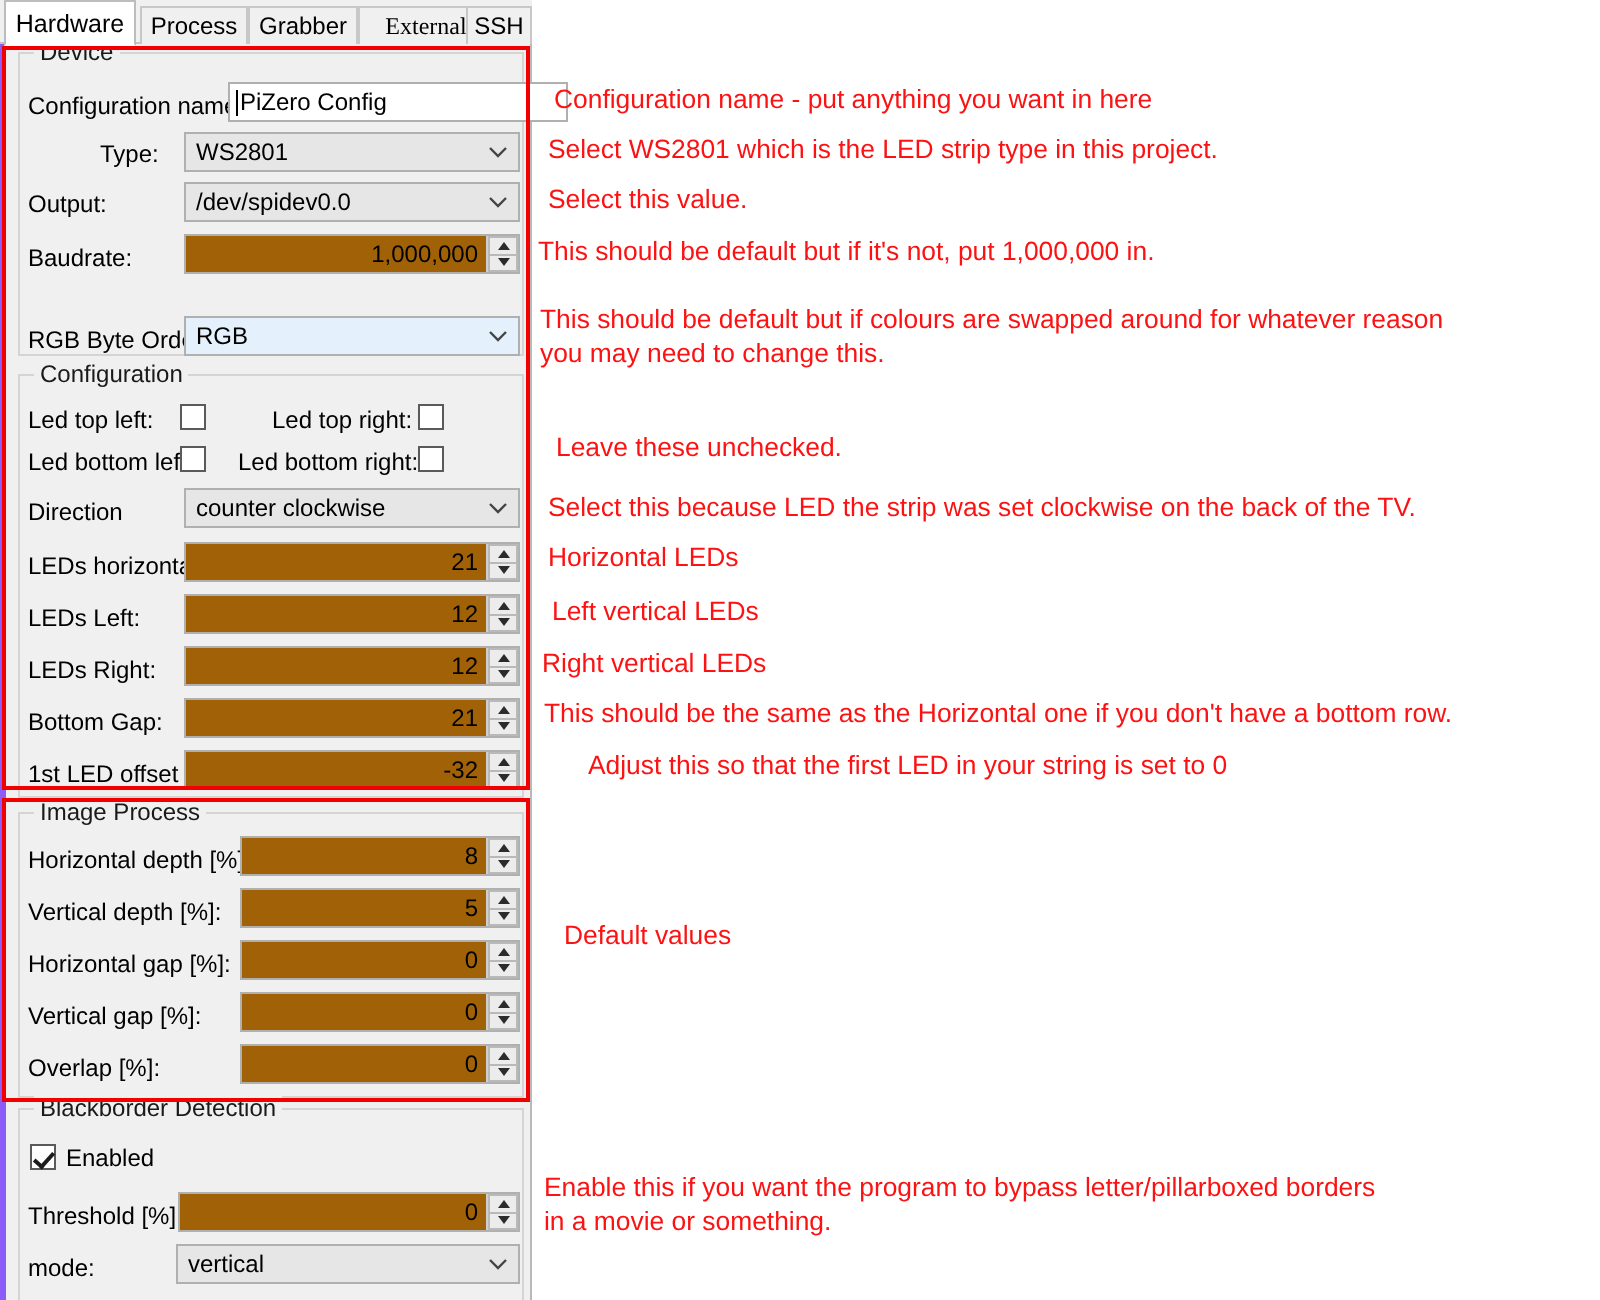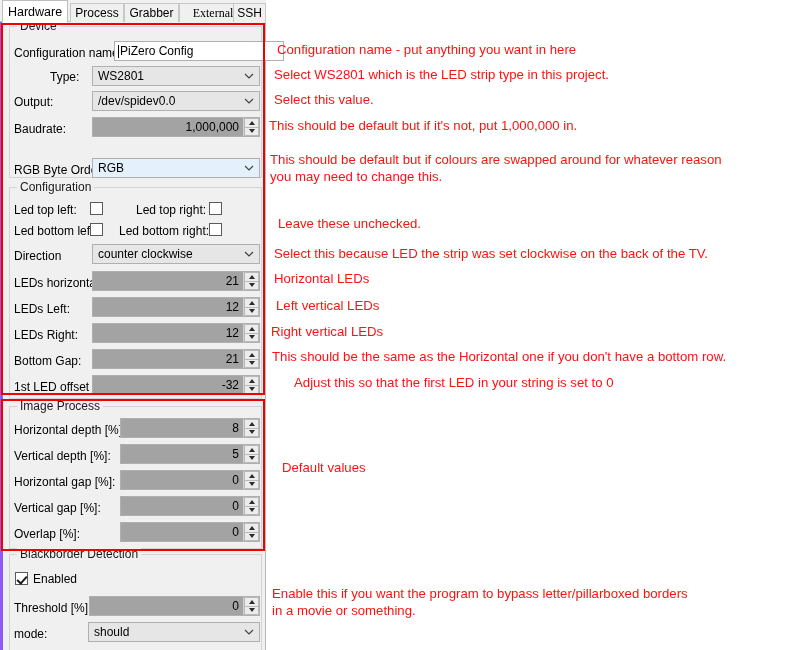--- a/index.html
+++ b/index.html
@@ -104,21 +104,21 @@
     position: absolute; right: 6px; top: 50%;
     width: 9px; height: 9px; margin-top: -5px;
   }
   .chev svg { display:block; }
 
   
   .spin {
     position: absolute;
     height: 20px;
     border: 1px solid #b0b0b0;
-    background: #a3a3a3;
+    background: #a16207;
     display: flex; align-items: center;
   }
   .spin .val {
     flex: 1; text-align: right;
     font-size: 12px; color: #000;
     padding-right: 4px;
     overflow: hidden; white-space: nowrap;
   }
   .spin .arrows {
     width: 16px; height: 18px;
@@ -425,21 +425,21 @@
             <i class="tri-up"></i>
           </span>
         <span class="ab">
             <i class="tri-dn"></i>
           </span>
       </span>
     </div>
 
     <div class="lbl" style="left:11px; top:605px;">mode:</div>
     <div class="combo" style="left:85px; top:600px; width:172px;">
-      <span>should</span>
+      <span>vertical</span>
       <span class="chev">
         <svg width="10" height="10" viewBox="0 0 10 10">
             <path d="M1 3 L5 7 L9 3" fill="none" stroke="#444" stroke-width="1.2"></path>
           </svg>
       </span>
     </div>
   </div>
 
   <div class="redbox" style="left:1px; top:23px; width:264px; height:372px;"></div>
   <div class="redbox" style="left:1px; top:399px; width:264px; height:152px;"></div>

